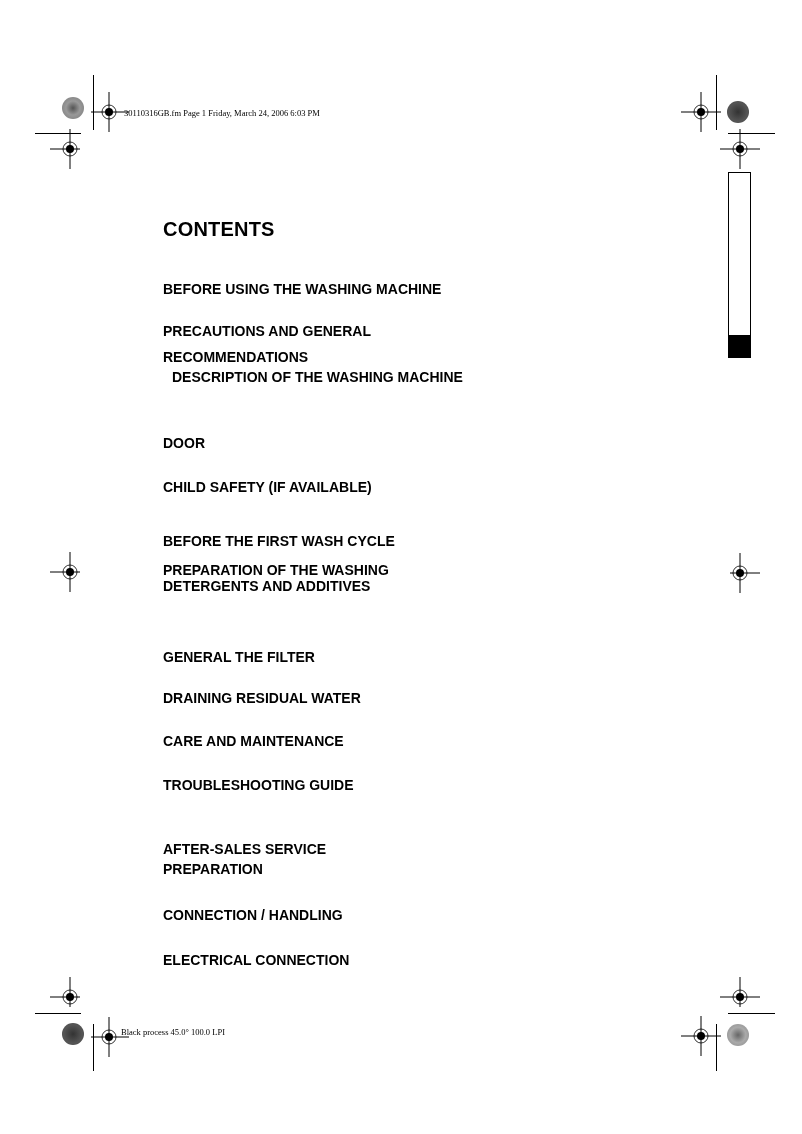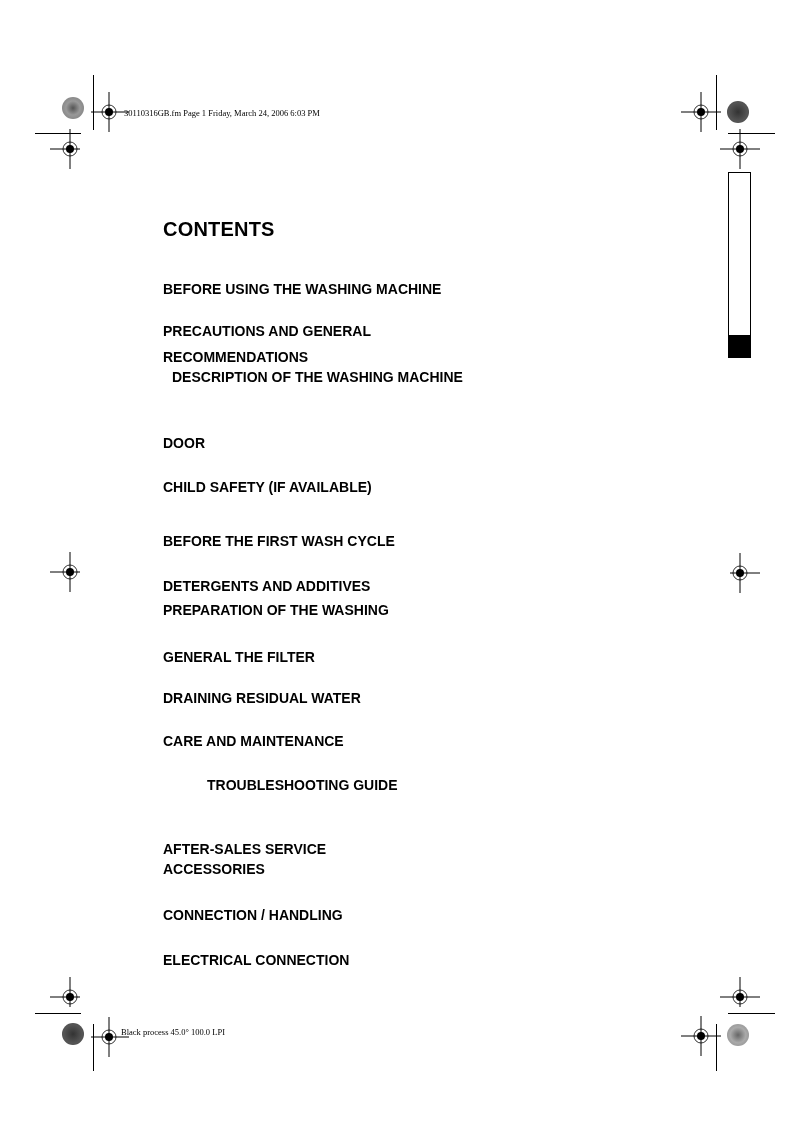--- a/index.html
+++ b/index.html
@@ -79,28 +79,28 @@
 
 <div id="contents-title">CONTENTS</div>
 <div id="toc">
     <div class="toc-item" style="top: 276px;">BEFORE USING THE WASHING MACHINE</div>
     <div class="toc-item" style="top: 318px;">PRECAUTIONS AND GENERAL
 RECOMMENDATIONS</div>
     <div class="toc-item" style="top: 364px; margin-left: 9px;">DESCRIPTION OF THE WASHING MACHINE</div>
     <div class="toc-item" style="top: 430px;">DOOR</div>
     <div class="toc-item" style="top: 474px;">CHILD SAFETY (IF AVAILABLE)</div>
     <div class="toc-item" style="top: 528px;">BEFORE THE FIRST WASH CYCLE</div>
-    <div class="toc-item" style="top: 557px; margin-top: 40px;">PREPARATION OF THE WASHING</div>
+    <div class="toc-item" style="top: 557px;">PREPARATION OF THE WASHING</div>
     <div class="toc-item" style="top: 573px;">DETERGENTS AND ADDITIVES</div>
     <div class="toc-item" style="top: 644px;">GENERAL THE FILTER</div>
     <div class="toc-item" style="top: 685px;">DRAINING RESIDUAL WATER</div>
     <div class="toc-item" style="top: 728px;">CARE AND MAINTENANCE</div>
-    <div class="toc-item" style="top: 772px; margin-left: 44px;">TROUBLESHOOTING GUIDE</div>
+    <div class="toc-item" style="top: 772px;">TROUBLESHOOTING GUIDE</div>
     <div class="toc-item" style="top: 836px;">AFTER-SALES SERVICE</div>
-    <div class="toc-item" style="top: 856px;">ACCESSORIES</div>
+    <div class="toc-item" style="top: 856px;">PREPARATION</div>
     <div class="toc-item" style="top: 902px;">CONNECTION / HANDLING</div>
     <div class="toc-item" style="top: 947px;">ELECTRICAL CONNECTION</div>
   </div>
 
 <svg class="reg" style="left:50px;top:977px;" viewBox="0 0 40 40">
     <line x1="20" y1="-10" x2="20" y2="30" stroke="#000" stroke-width="1"></line>
     <line x1="-5" y1="20" x2="30" y2="20" stroke="#000" stroke-width="1"></line>
     <circle cx="20" cy="20" r="7" fill="none" stroke="#000" stroke-width="0.8"></circle>
     <circle cx="20" cy="20" r="4" fill="#000"></circle>
   </svg>

